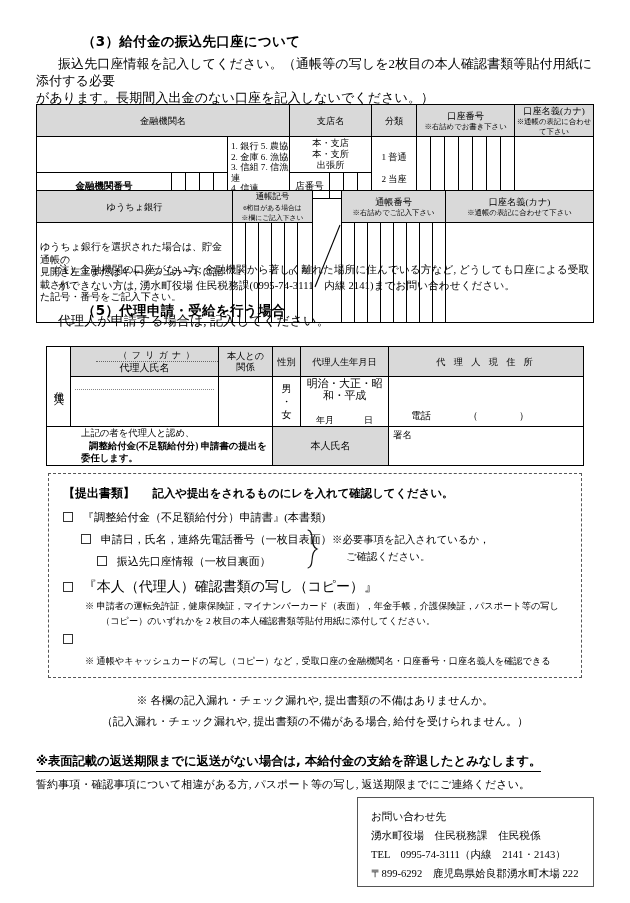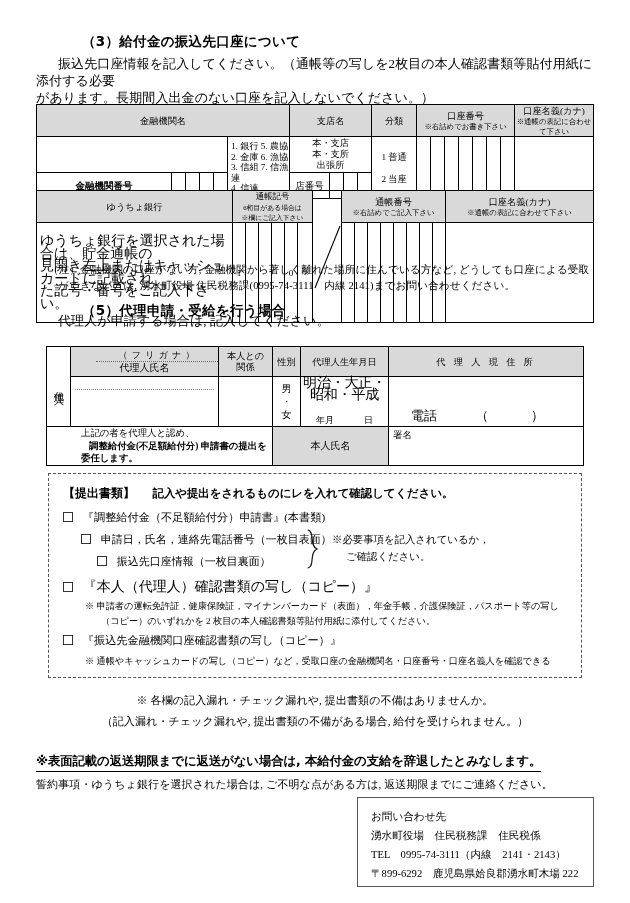--- a/index.html
+++ b/index.html
@@ -234,21 +234,21 @@
           <td class="hdr" colspan="8">
             <div>通帳番号</div>
             <div class="tiny">※右詰めでご記入下さい</div>
           </td>
           <td class="hdr">
             <div>口座名義(カナ)</div>
             <div class="tiny">※通帳の表記に合わせて下さい</div>
           </td>
         </tr>
         <tr>
-          <td style="text-align:left; padding:12px 3px; font-size:14px; line-height:12.5px; height:36px;">
+          <td style="text-align:left; padding:18px 3px; font-size:10px; line-height:12.5px; height:36px;">
             <div>ゆうちょ銀行を選択された場合は、貯金通帳の</div>
             <div>見開き左上またはキャッシュカードに記載され</div>
             <div>た記号・番号をご記入下さい。</div>
           </td>
           <td>1</td>
           <td></td>
           <td></td>
           <td></td>
           <td>0</td>
           <td style="font-size:8px;">※</td>
@@ -309,28 +309,28 @@
           <td style="height:48px; padding:0; vertical-align:top;">
             <div style="height:12px; border-bottom:1px dotted #888; margin:0 4px;"></div>
           </td>
           <td></td>
           <td style="line-height:13px; font-size:10px;">
             <div>男</div>
             <div>・</div>
             <div>女</div>
           </td>
           <td style="padding:0; vertical-align:middle;">
-            <div style="font-size:14px; letter-spacing:-0.2px;">明治・大正・昭和・平成</div>
+            <div style="font-size:11px; letter-spacing:-0.2px;">明治・大正・昭和・平成</div>
             <div style="margin-top:13px; display:flex; justify-content:space-around; font-size:9px;">
               <span>年月</span>
               <span>日</span>
             </div>
           </td>
           <td style="padding:0; vertical-align:bottom;">
-            <div style="text-align:left; padding:0 0 4px 22px; font-size:13px;">
+            <div style="text-align:left; padding:0 0 4px 22px; font-size:10px;">
               <span>電話</span>
               <span style="display:inline-block; width:32px;"></span>
               <span>（</span>
               <span style="display:inline-block; width:36px;"></span>
               <span>）</span>
             </div>
           </td>
         </tr>
         <tr>
           <td colspan="3" style="height:33px; font-size:9.4px; line-height:12.5px; text-align:left; padding-left:34px;">
@@ -380,39 +380,38 @@
       <span class="checkbox-glyph"></span>
       <span style="font-size:14px;">『本人（代理人）確認書類の写し（コピー）』</span>
     </div>
     <div style="position:absolute; left:36px; top:125px; font-size:9.2px; line-height:15px;">
       <div>※ 申請者の運転免許証，健康保険証，マイナンバーカード（表面），年金手帳，介護保険証，パスポート等の写し</div>
       <div style="text-indent:16px;">（コピー）のいずれかを 2 枚目の本人確認書類等貼付用紙に添付してください。</div>
     </div>
 
     <div style="position:absolute; left:14px; top:159px;">
       <span class="checkbox-glyph"></span>
-      <span style="font-size:11.2px;">『振込先金融機関口座確認書類の写し（コピー）』</span>
     </div>
     <div style="position:absolute; left:36px; top:180px; font-size:9.2px; line-height:15px;">
       <div>※ 通帳やキャッシュカードの写し（コピー）など，受取口座の金融機関名・口座番号・口座名義人を確認できる</div>
     </div>
   </div>
 
   <div style="position:absolute; left:0; top:692px; width:630px; text-align:center;">
     <div class="body-line" style="font-size:11px;">※ 各欄の記入漏れ・チェック漏れや, 提出書類の不備はありませんか。</div>
   </div>
   <div style="position:absolute; left:0; top:713px; width:630px; text-align:center;">
     <div class="body-line" style="font-size:11px;">（記入漏れ・チェック漏れや, 提出書類の不備がある場合, 給付を受けられません。）</div>
   </div>
 
   <div style="position:absolute; left:36px; top:753px; width:560px;">
     <span class="ul-bold">※表面記載の返送期限までに返送がない場合は, 本給付金の支給を辞退したとみなします。</span>
   </div>
   <div style="position:absolute; left:36px; top:776px; width:570px;">
-    <div class="body-line" style="font-size:11px;">誓約事項・ゆうちょ銀行を選択された場合は, ご不明な点がある方は, 返送期限までにご連絡ください。</div>
+    <div class="body-line" style="font-size:11px;">誓約事項・確認事項について相違がある方, パスポート等の写し, 返送期限までにご連絡ください。</div>
   </div>
 
   <div class="contactbox" style="position:absolute; left:357px; top:797px; width:237px; height:90px; padding:9px 0 0 13px;">
     <div style="font-size:10.6px; line-height:19px;">
       <div>お問い合わせ先</div>
       <div>湧水町役場　住民税務課　住民税係</div>
       <div>TEL　0995-74-3111（内線　2141・2143）</div>
       <div>〒899-6292　鹿児島県姶良郡湧水町木場 222</div>
     </div>
   </div>

